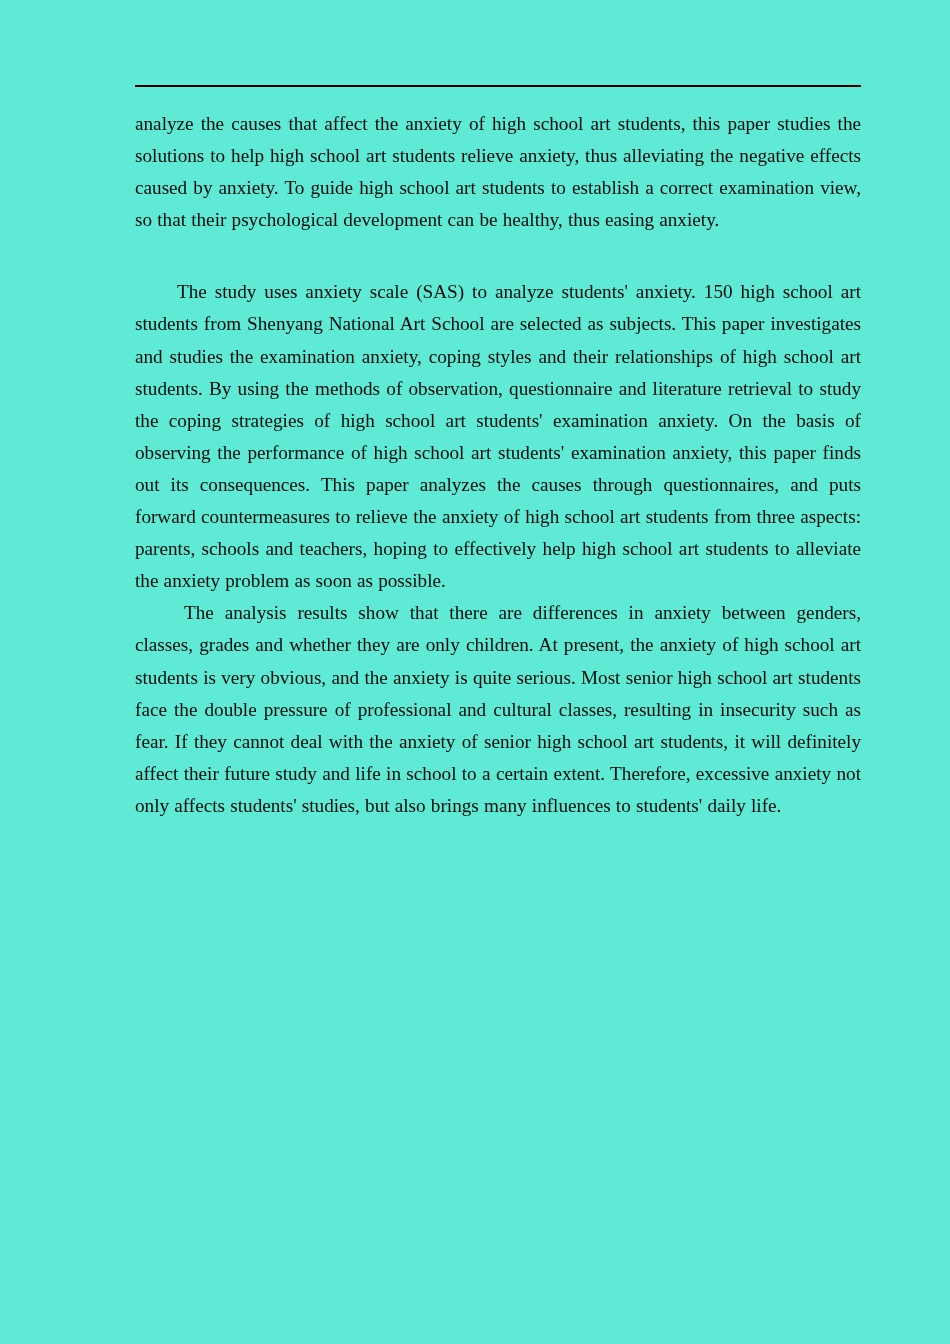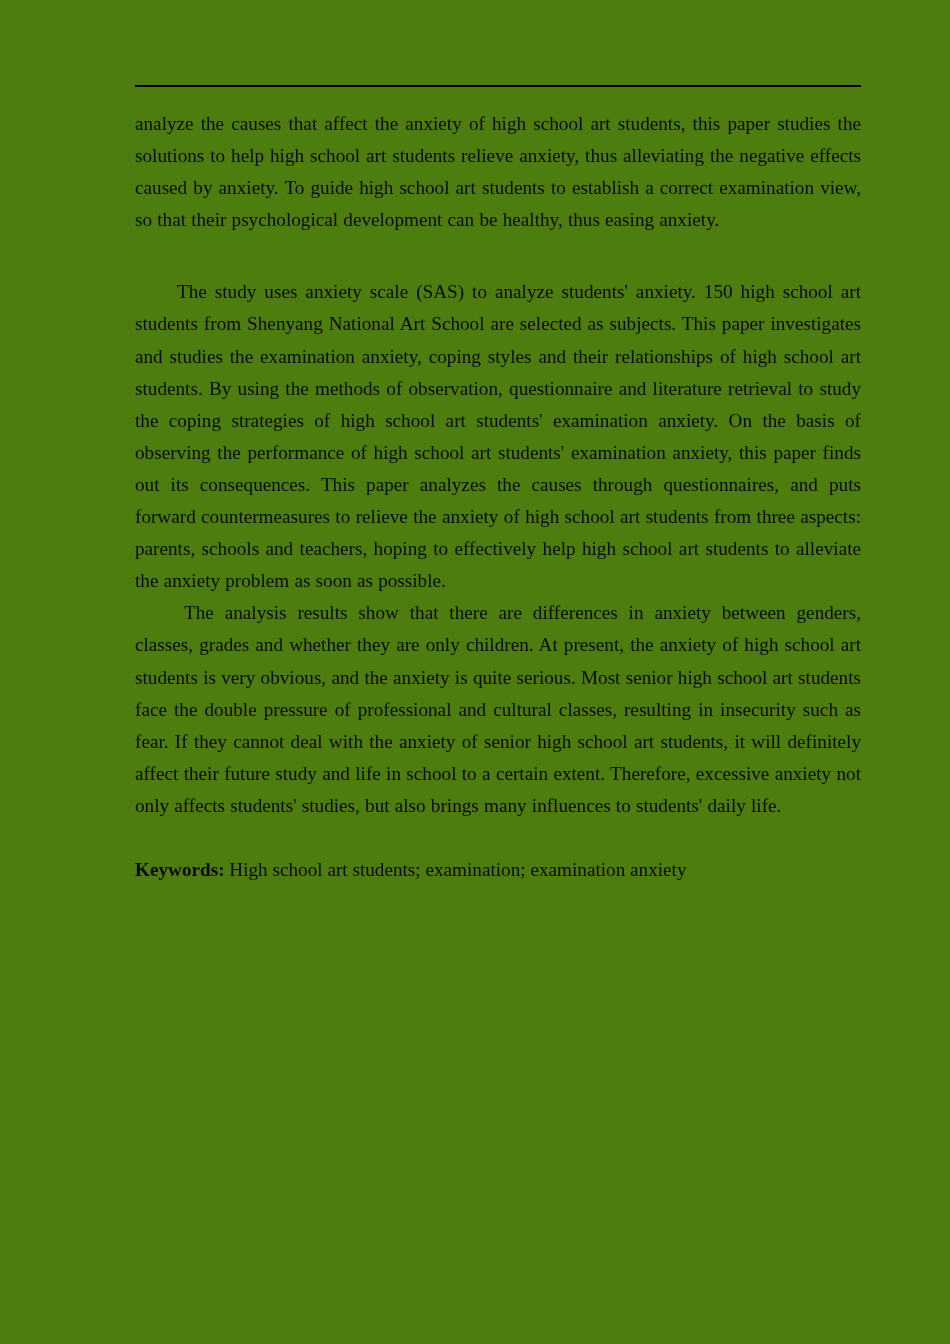--- a/index.html
+++ b/index.html
@@ -13,21 +13,21 @@
     background: #ffffff;
     font-family: "Liberation Serif", "DejaVu Serif", serif;
     color: #000000;
     overflow: hidden;
   }
 
   .page {
     position: relative;
     width: 950px;
     height: 1344px;
-    background: #4d7c0f;
+    background: #5eead4;
     box-sizing: border-box;
   }
 
   
   .header-zone {
     position: absolute;
     left: 0;
     top: 0;
     width: 950px;
     height: 100px;
@@ -91,19 +91,16 @@
   </div>
 
   <div class="content">
 
     <p class="body-par">analyze the causes that affect the anxiety of high school art students, this paper studies the solutions to help high school art students relieve anxiety, thus alleviating the negative effects caused by anxiety. To guide high school art students to establish a correct examination view, so that their psychological development can be healthy, thus easing anxiety.</p>
 
     <p class="body-par indent-1">The study uses anxiety scale (SAS) to analyze students' anxiety. 150 high school art students from Shenyang National Art School are selected as subjects. This paper investigates and studies the examination anxiety, coping styles and their relationships of high school art students. By using the methods of observation, questionnaire and literature retrieval to study the coping strategies of high school art students' examination anxiety. On the basis of observing the performance of high school art students' examination anxiety, this paper finds out its consequences. This paper analyzes the causes through questionnaires, and puts forward countermeasures to relieve the anxiety of high school art students from three aspects: parents, schools and teachers, hoping to effectively help high school art students to alleviate the anxiety problem as soon as possible.</p>
 
     <p class="body-par indent-2">The analysis results show that there are differences in anxiety between genders, classes, grades and whether they are only children. At present, the anxiety of high school art students is very obvious, and the anxiety is quite serious. Most senior high school art students face the double pressure of professional and cultural classes, resulting in insecurity such as fear. If they cannot deal with the anxiety of senior high school art students, it will definitely affect their future study and life in school to a certain extent. Therefore, excessive anxiety not only affects students' studies, but also brings many influences to students' daily life.</p>
 
-    <p class="keywords-block">
-      <span class="kw-label">Keywords:</span><span>&nbsp;</span><span class="kw-value">High school art students; examination; examination anxiety</span>
-    </p>
 
   </div>
 
 </div>
 
 </body></html>

